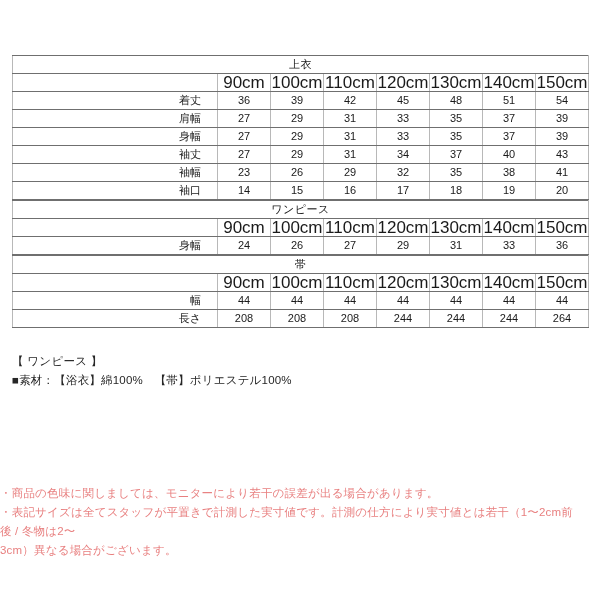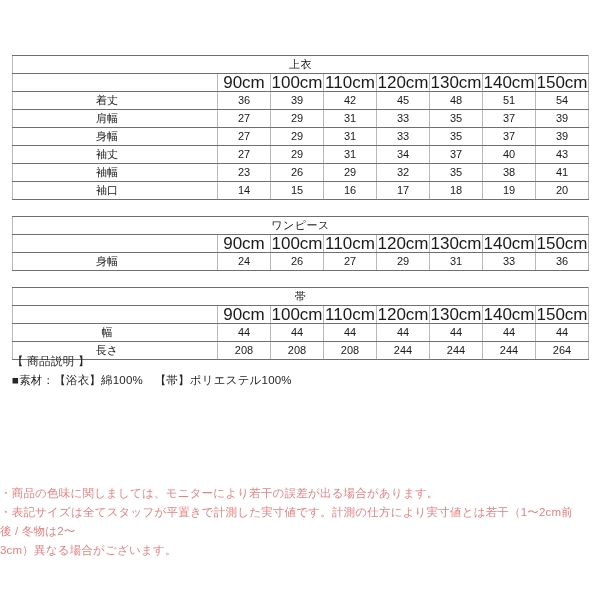--- a/index.html
+++ b/index.html
@@ -32,21 +32,21 @@
   }
 
   table.size-table {
     width: 576px;
     border-collapse: collapse;
     table-layout: fixed;
     font-size: 11px;
   }
 
   table.size-table + table.size-table {
-    margin-top: 16px;
+    margin-top: 0;
   }
 
   .section-head td {
     background: #000000;
     color: #ffffff;
     font-size: 11.5px;
     font-weight: normal;
     text-align: left;
     padding: 3px 0 3px 24px;
     border: none;
@@ -64,21 +64,21 @@
     padding: 0;
     text-align: center;
     vertical-align: middle;
     background: #ffffff;
     color: #1a1a1a;
     font-size: 11px;
     line-height: 17px;
   }
 
   .size-table td.label {
-    text-align: center;
+    text-align: right;
     padding-right: 16px;
   }
 
   .size-table td.blank {
     background: #ffffff;
   }
 
   .size-table td.sizehdr {
     font-size: 17px;
   }
@@ -313,21 +313,21 @@
           <td>244</td>
           <td>244</td>
           <td>264</td>
         </tr>
       </tbody>
     </table>
 
   </div>
 
   <div class="notes">
-    <div class="note-title">【 商品説明 】</div>
+    <div class="note-title">【 ワンピース 】</div>
     <div class="note-line">■素材：【浴衣】綿100%　【帯】ポリエステル100%</div>
   </div>
 
 
   <div class="caution-b">
     <div class="note-line">・商品の色味に関しましては、モニターにより若干の誤差が出る場合があります。</div>
     <div class="note-line">・表記サイズは全てスタッフが平置きで計測した実寸値です。計測の仕方により実寸値とは若干（1〜2cm前後 / 冬物は2〜</div>
     <div class="note-line">3cm）異なる場合がございます。</div>
   </div>
 

